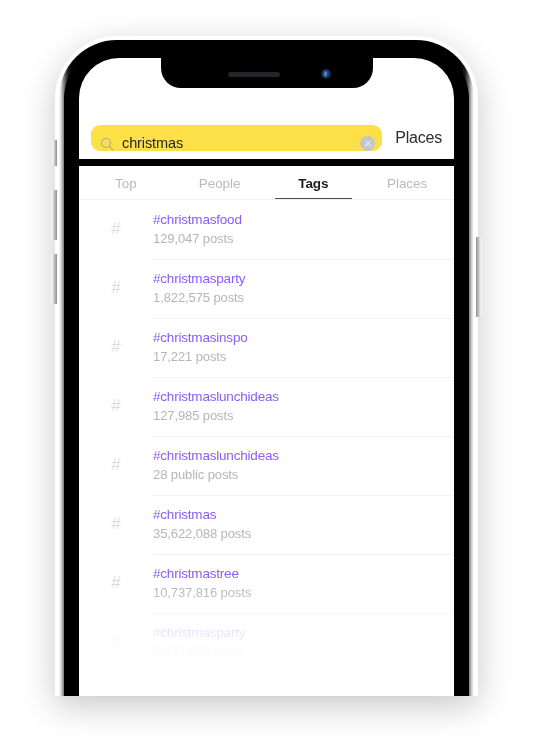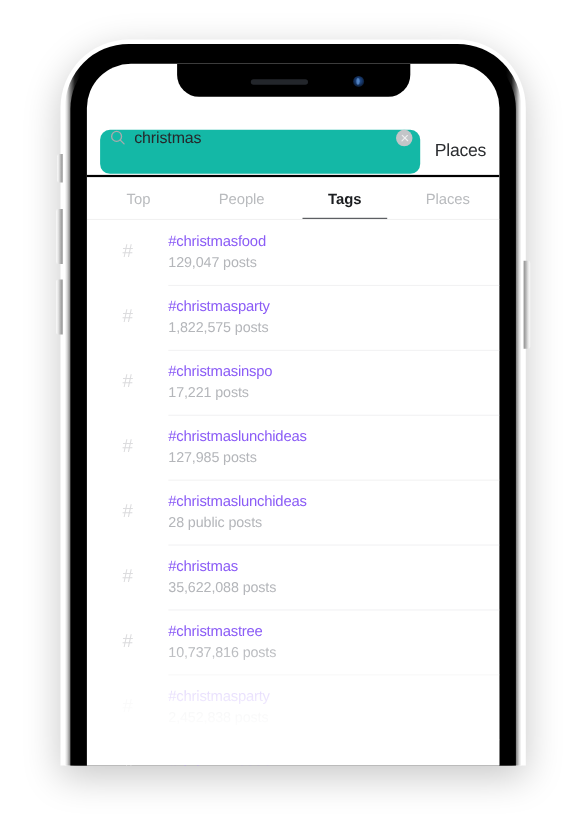--- a/index.html
+++ b/index.html
@@ -148,25 +148,25 @@
     top: 59px;
     width: 375px;
     height: 42px;
     display: flex;
     align-items: center;
     padding: 0 12px;
     box-sizing: border-box;
   }
   #search-field {
     flex: 1;
-    height: 40px;
-    background: #14b8a6;
+    height: 26px;
+    background: #fde047;
     border-radius: 9px;
     display: flex;
-    align-items: flex-start;
+    align-items: flex-end;
     padding: 0 7px 0 9px;
     box-sizing: border-box;
   }
   #search-icon { flex: 0 0 auto; display: block; margin-right: 8px; }
   #search-value {
     flex: 1;
     font-size: 14.5px;
     color: #26282b;
     letter-spacing: -0.1px;
     white-space: nowrap;
@@ -205,21 +205,21 @@
   }
 
   
   #tab-bar {
     position: absolute;
     left: 0;
     top: 101px;
     width: 375px;
     height: 41px;
     display: flex;
-    border-top: 2px solid #000000;
+    border-top: 7px solid #000000;
     box-sizing: border-box;
   }
   .tab {
     flex: 1 1 0;
     display: flex;
     align-items: center;
     justify-content: center;
     position: relative;
     font-size: 13.5px;
     color: #b9bbbe;

